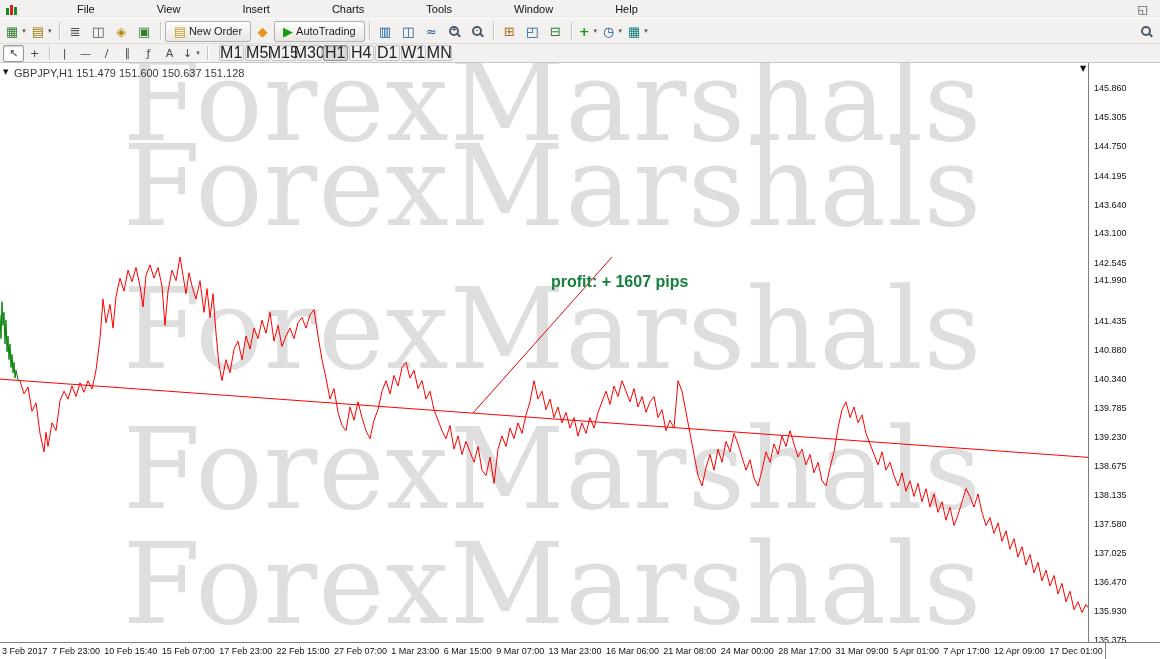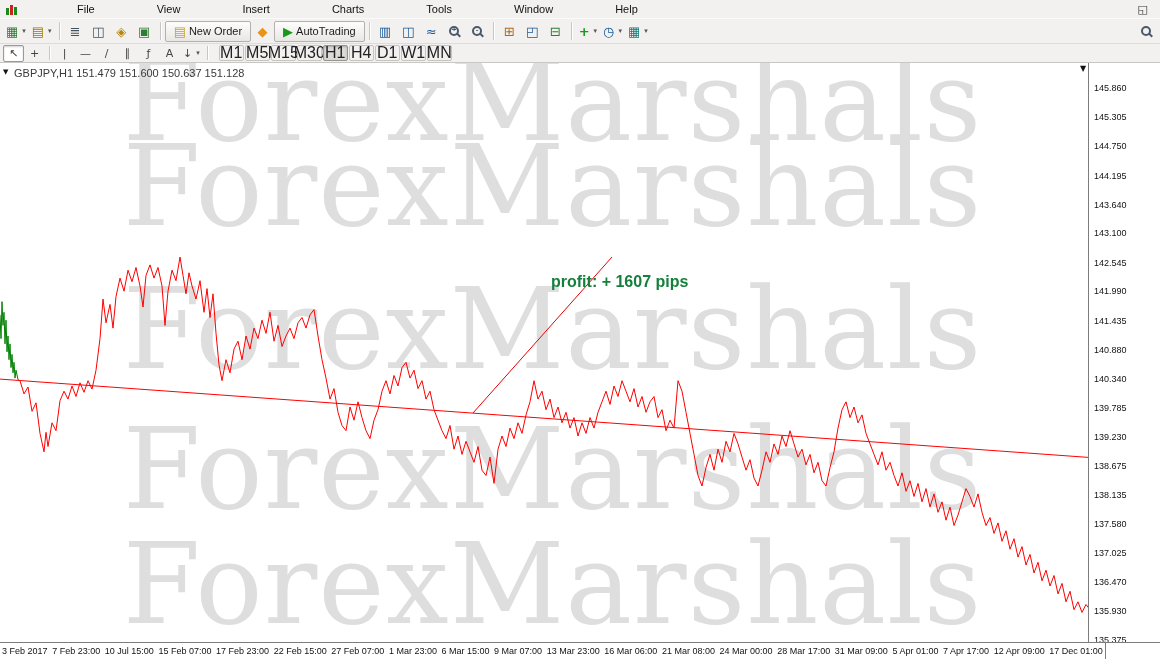--- a/index.html
+++ b/index.html
@@ -238,38 +238,38 @@
       <div class="annotation" style="color: #15803d; margin-top: 40px;">profit: + 1607 pips</div>
     </div>
     <div class="price-axis" id="price-axis">
         <div class="p-label" style="top: 20px;">145.860</div>
         <div class="p-label" style="top: 49.2189px;">145.305</div>
         <div class="p-label" style="top: 78.4378px;">144.750</div>
         <div class="p-label" style="top: 107.657px;">144.195</div>
         <div class="p-label" style="top: 136.876px;">143.640</div>
         <div class="p-label" style="top: 165.305px;">143.100</div>
         <div class="p-label" style="top: 194.524px;">142.545</div>
-        <div class="p-label" style="top: 223px;">141.990</div>
+        <div class="p-label" style="top: 212px;">141.990</div>
         <div class="p-label" style="top: 252.961px;">141.435</div>
         <div class="p-label" style="top: 282.18px;">140.880</div>
         <div class="p-label" style="top: 310.609px;">140.340</div>
         <div class="p-label" style="top: 339.828px;">139.785</div>
         <div class="p-label" style="top: 369.047px;">139.230</div>
         <div class="p-label" style="top: 398.266px;">138.675</div>
         <div class="p-label" style="top: 426.695px;">138.135</div>
         <div class="p-label" style="top: 455.914px;">137.580</div>
         <div class="p-label" style="top: 485.133px;">137.025</div>
         <div class="p-label" style="top: 514.352px;">136.470</div>
         <div class="p-label" style="top: 542.781px;">135.930</div>
         <div class="p-label" style="top: 572px;">135.375</div>
       </div>
     <div class="time-axis" id="time-axis">
         <span class="t-label">3 Feb 2017</span>
         <span class="t-label">7 Feb 23:00</span>
-        <span class="t-label">10 Jul 15:00</span>
+        <span class="t-label">10 Feb 15:40</span>
         <span class="t-label">15 Feb 07:00</span>
         <span class="t-label">17 Feb 23:00</span>
         <span class="t-label">22 Feb 15:00</span>
         <span class="t-label">27 Feb 07:00</span>
         <span class="t-label">1 Mar 23:00</span>
         <span class="t-label">6 Mar 15:00</span>
         <span class="t-label">9 Mar 07:00</span>
         <span class="t-label">13 Mar 23:00</span>
         <span class="t-label">16 Mar 06:00</span>
         <span class="t-label">21 Mar 08:00</span>

